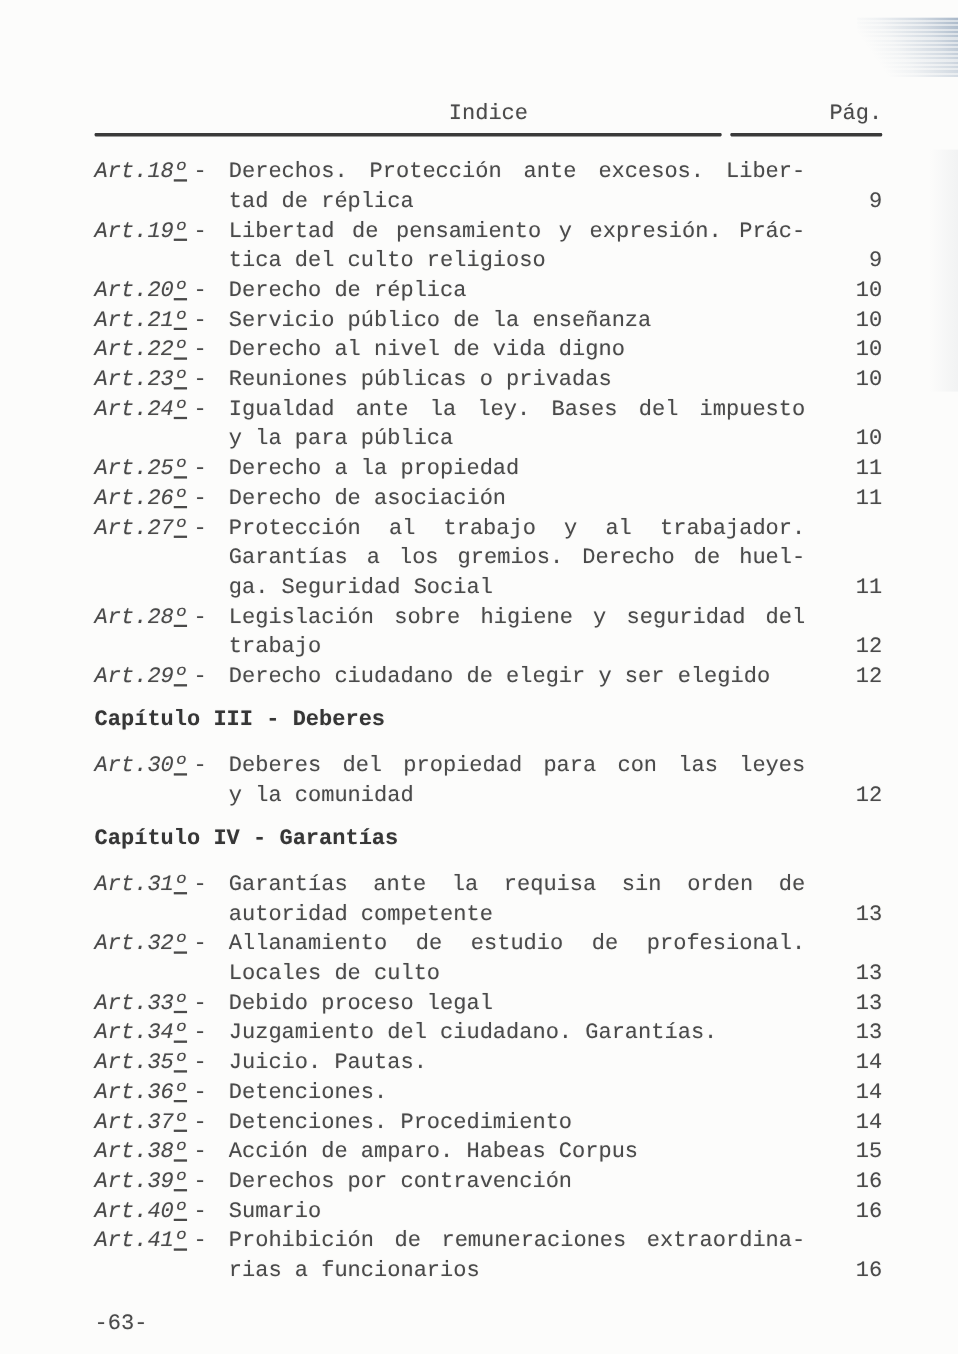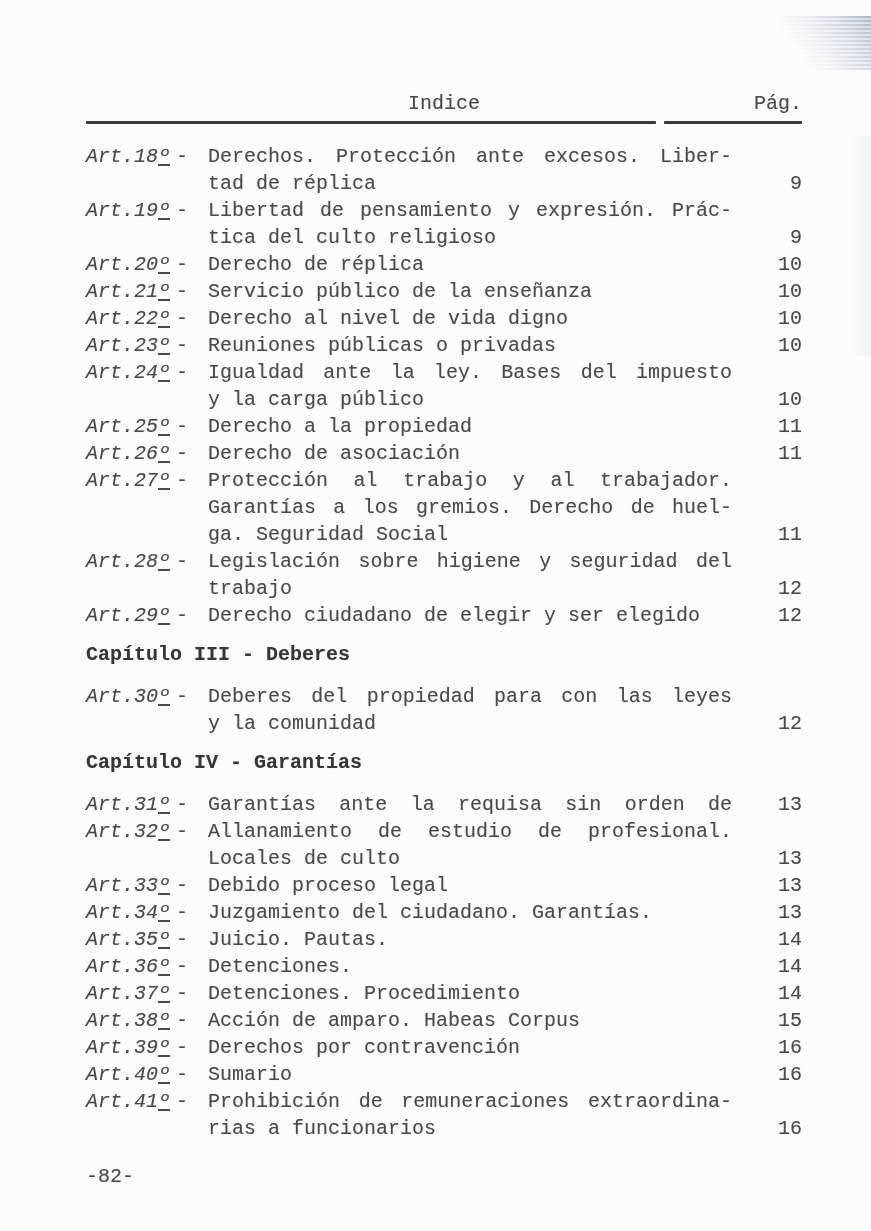--- a/index.html
+++ b/index.html
@@ -133,21 +133,21 @@
           <div class="c-desc">
             <div class="line">Reuniones públicas o privadas</div>
           </div>
           <div class="c-page">10</div>
         </div>
         <div class="entry">
           <span class="c-art">Art.24<span class="ord">º</span></span>
           <span class="c-dash">-</span>
           <div class="c-desc">
             <div class="line just">Igualdad ante la ley. Bases del impuesto</div>
-            <div class="line">y la carga público</div>
+            <div class="line">y la para pública</div>
           </div>
           <div class="c-page">10</div>
         </div>
         <div class="entry">
           <span class="c-art">Art.25<span class="ord">º</span></span>
           <span class="c-dash">-</span>
           <div class="c-desc">
             <div class="line">Derecho a la propiedad</div>
           </div>
           <div class="c-page">11</div>
@@ -196,20 +196,21 @@
             <div class="line">y la comunidad</div>
           </div>
           <div class="c-page">12</div>
         </div>
         <div class="chapter">Capítulo IV - Garantías</div>
         <div class="entry">
           <span class="c-art">Art.31<span class="ord">º</span></span>
           <span class="c-dash">-</span>
           <div class="c-desc">
             <div class="line just">Garantías ante la requisa sin orden de</div>
+            <div class="line">autoridad competente</div>
           </div>
           <div class="c-page">13</div>
         </div>
         <div class="entry">
           <span class="c-art">Art.32<span class="ord">º</span></span>
           <span class="c-dash">-</span>
           <div class="c-desc">
             <div class="line just">Allanamiento de estudio de profesional.</div>
             <div class="line">Locales de culto</div>
           </div>
@@ -284,16 +285,16 @@
           <span class="c-dash">-</span>
           <div class="c-desc">
             <div class="line just">Prohibición de remuneraciones extraordina-</div>
             <div class="line">rias a funcionarios</div>
           </div>
           <div class="c-page">16</div>
         </div>
       </div>
 
     <div class="footer">
-      <span>-82-</span>
+      <span>-63-</span>
     </div>
   </div>
 </div>
 
 </body></html>

